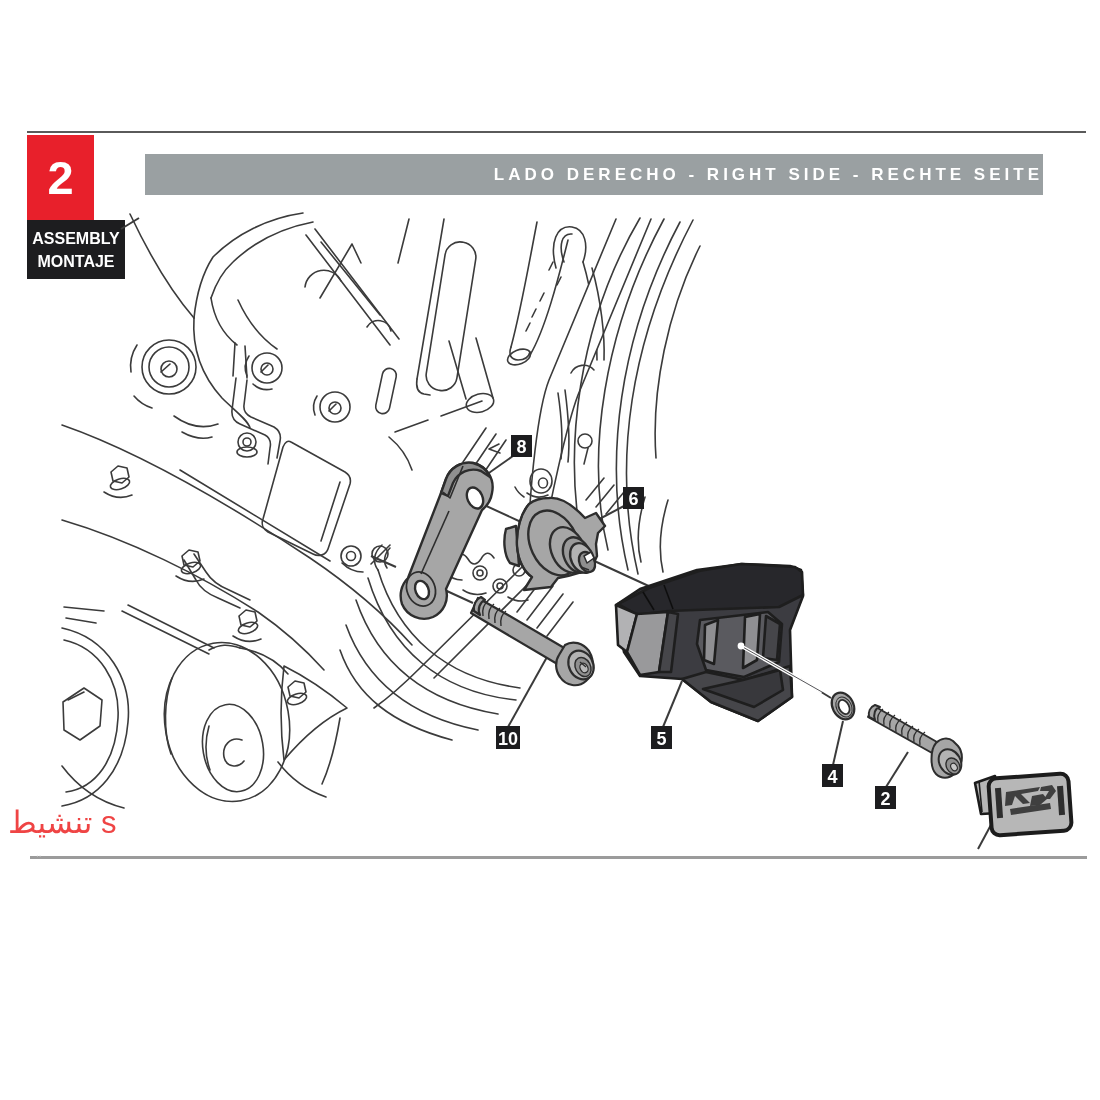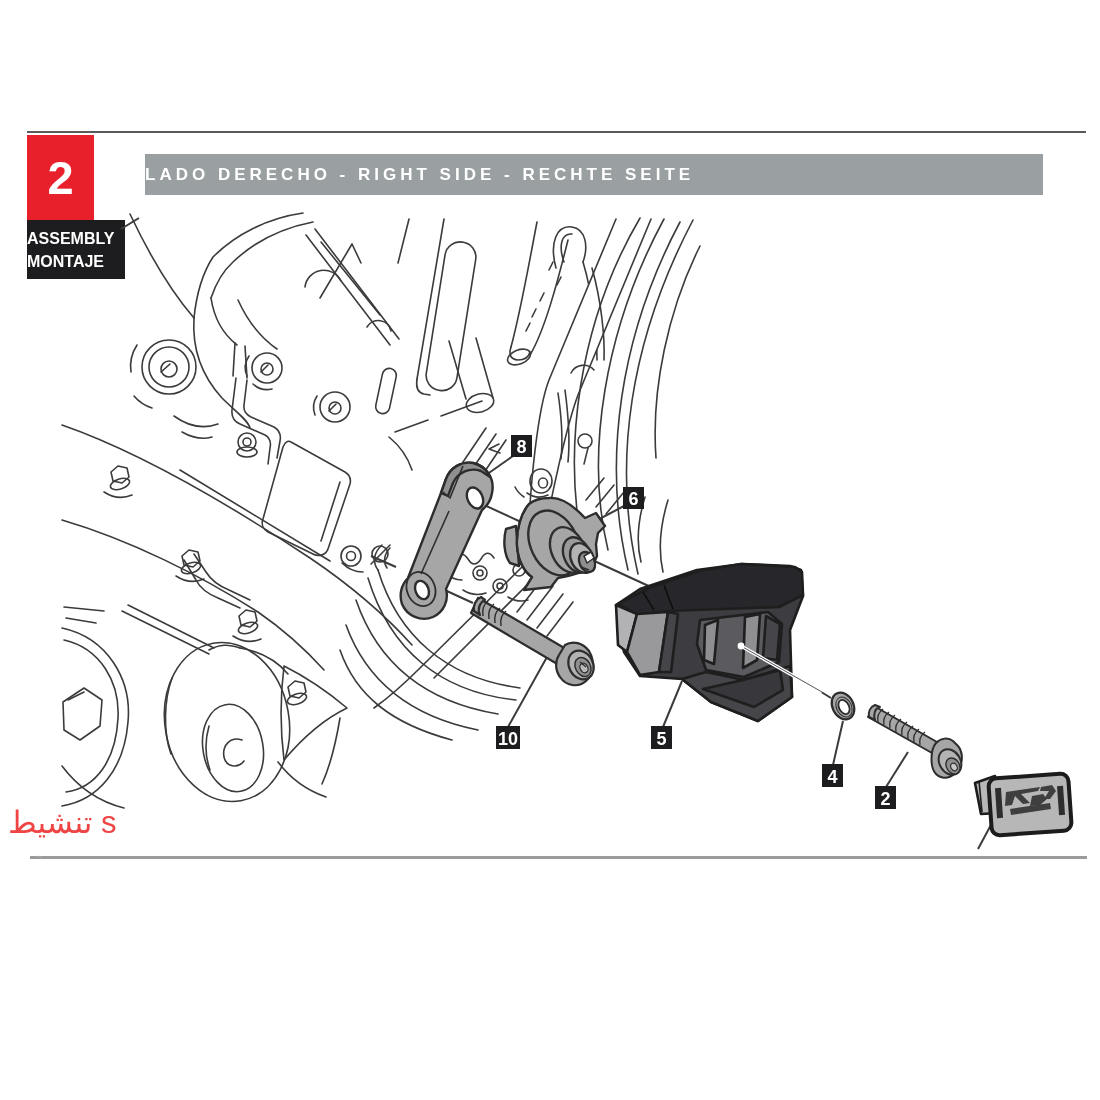--- a/index.html
+++ b/index.html
@@ -2,24 +2,24 @@
 <html><head>
 <meta charset="utf-8">
 <style>
   html,body{margin:0;padding:0;background:#ffffff;}
   #page{position:relative;width:1100px;height:1100px;background:#ffffff;overflow:hidden;
         font-family:"Liberation Sans", sans-serif;}
   .hdrline{position:absolute;left:27px;top:131px;width:1059px;height:2px;background:#5a5a5a;}
   .redbox{position:absolute;left:27px;top:135px;width:67px;height:85px;background:#e8202b;
           color:#fff;font-weight:bold;font-size:47px;text-align:center;line-height:85px;}
   .blkbox{position:absolute;left:27px;top:220px;width:98px;height:59px;background:#1d1d1f;
-          color:#fff;font-weight:bold;font-size:16px;text-align:left;}
+          color:#fff;font-weight:bold;font-size:16px;text-align:center;}
   .blkbox div{line-height:1.45;margin-top:7px;}
   .graybar{position:absolute;left:145px;top:154px;width:898px;height:41px;background:#9aa0a2;
-           color:#fff;font-weight:bold;font-size:17px;letter-spacing:4px;text-align:left;line-height:41px;}
+           color:#fff;font-weight:bold;font-size:17px;letter-spacing:4px;text-align:right;line-height:41px;}
   .footline{position:absolute;left:30px;top:856px;width:1057px;height:3px;background:#9b9b9b;}
   .artext{position:absolute;left:8px;top:804px;width:200px;color:#ef4444;font-size:31px;}
   svg{position:absolute;left:0;top:0;}
 </style>
 </head>
 <body>
 <div id="page">
   <div class="hdrline"></div>
   <div class="redbox">2</div>
   <div class="blkbox">

